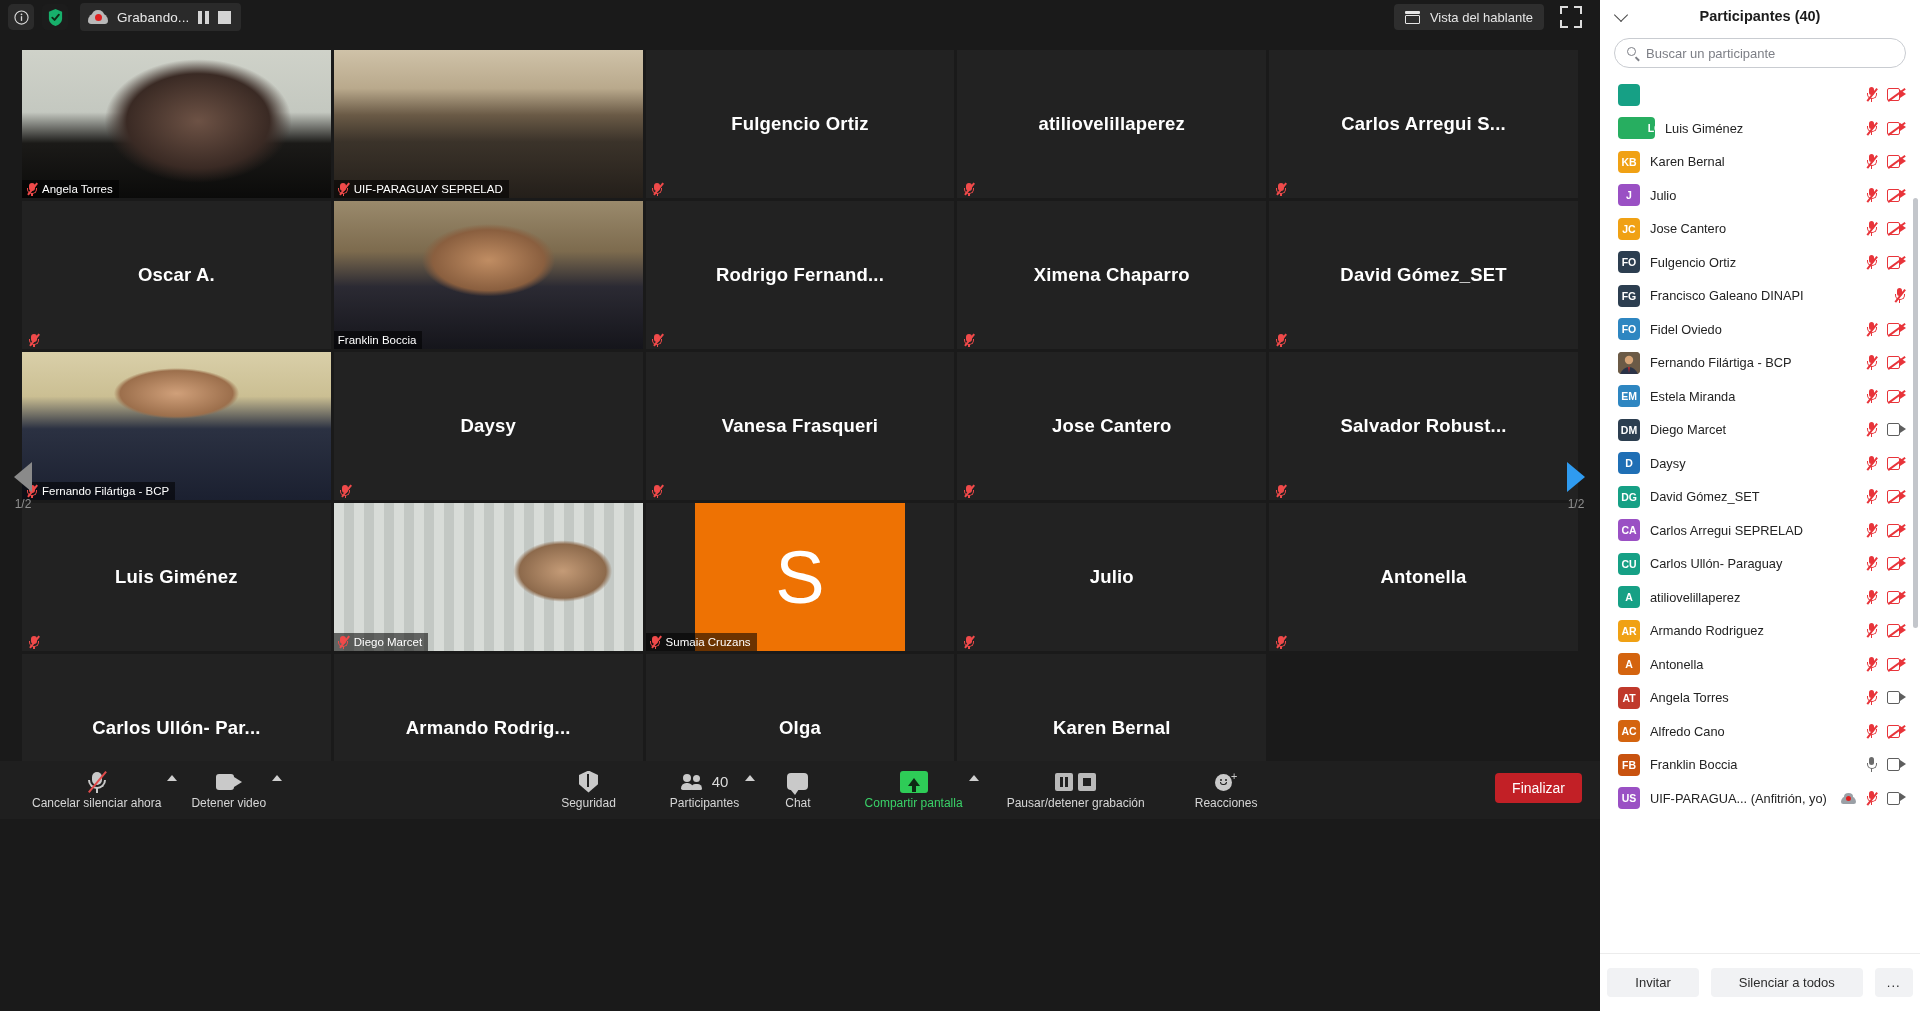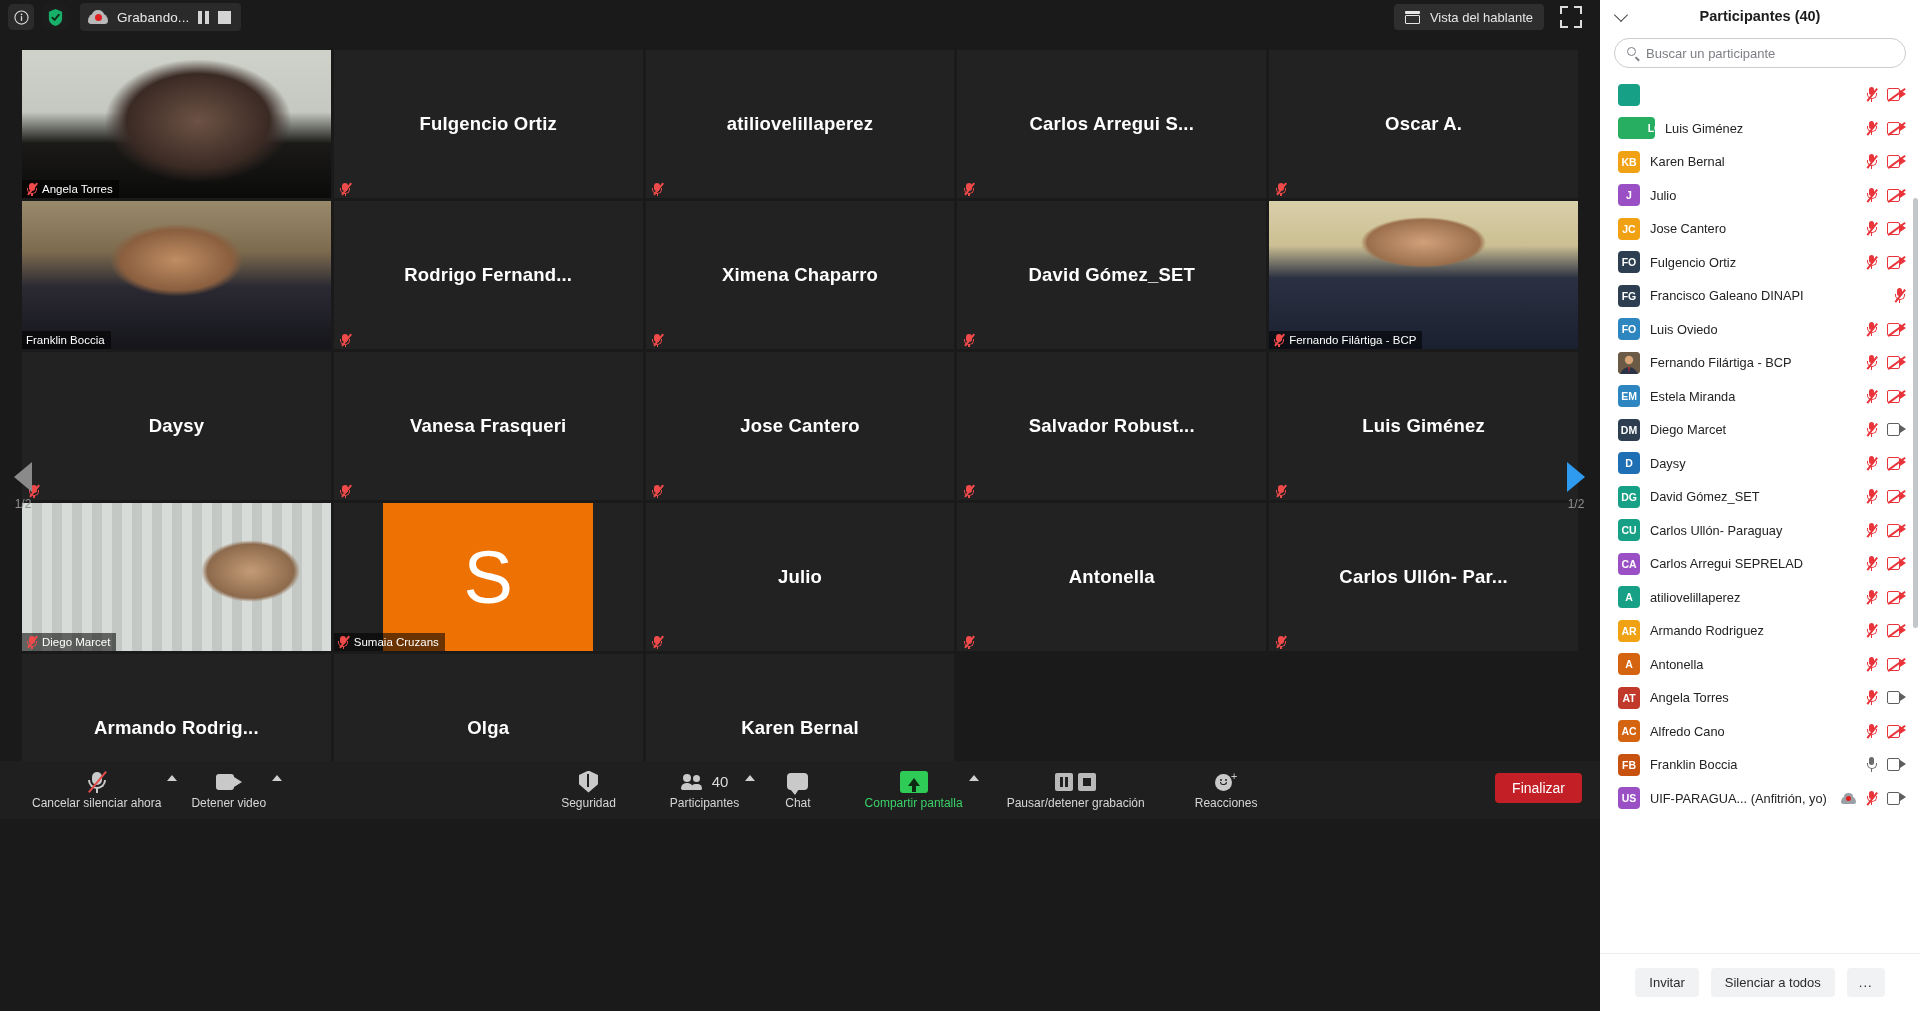--- a/index.html
+++ b/index.html
@@ -302,21 +302,21 @@
     position: absolute; right: 0; width: 5px; border-radius: 3px;
     background: #c3c6cb;
   }
   .panel-foot {
     flex: 0 0 58px; height: 58px; background: #fff;
     display: flex; align-items: center; justify-content: center; gap: 12px;
     border-top: 1px solid #ececec;
   }
   .pbtn {
     background: #f1f2f4; border-radius: 4px; color: #2b2b2b;
-    font-size: 13px; padding: 7px 14px; cursor: pointer; white-space: nowrap;
+    font-size: 13px; padding: 7px 28px; cursor: pointer; white-space: nowrap;
   }
   .pbtn.dots { padding: 7px 12px; letter-spacing: 1px; }
 </style>
 </head>
 <body>
 
 <div id="app">
 
   <div class="stage">
 
@@ -370,20 +370,34 @@
             <div class="ph" style="background: radial-gradient(42% 58% at 57% 48%, rgb(109, 82, 69) 0%, rgb(58, 42, 36) 55%, rgba(20, 15, 13, 0) 72%), linear-gradient(rgb(207, 210, 201) 0%, rgb(196, 200, 192) 42%, rgb(27, 26, 24) 63%, rgb(11, 11, 10) 100%);"></div>
           </div>
           <div class="badge">
             <span class="micmute">
               <i class="cap"></i>
               <i class="arc"></i>
               <i class="stem"></i>
               <i class="slash"></i>
             </span>
             <span>Angela Torres</span>
+          </div>
+        </div>
+        <div class="tile">
+          <div class="vidtile" style="left: 0px; right: 0px;">
+            <div class="ph" style="background: linear-gradient(rgb(207, 194, 168) 0%, rgb(185, 169, 140) 26%, rgb(106, 90, 70) 44%, rgb(59, 51, 42) 62%, rgb(36, 31, 26) 100%), radial-gradient(circle at 20% 30%, rgb(141, 47, 47) 0px, rgb(141, 47, 47) 9%, rgba(0, 0, 0, 0) 10%);"></div>
+          </div>
+          <div class="badge">
+            <span class="micmute">
+              <i class="cap"></i>
+              <i class="arc"></i>
+              <i class="stem"></i>
+              <i class="slash"></i>
+            </span>
+            <span>UIF-PARAGUAY SEPRELAD</span>
           </div>
         </div>
         <div class="tile">
           <div class="tile-name">Fulgencio Ortiz</div>
           <div class="badge bare">
             <span class="micmute">
               <i class="cap"></i>
               <i class="arc"></i>
               <i class="stem"></i>
               <i class="slash"></i>
@@ -862,21 +876,21 @@
             <span class="p-micmute">
               <i class="cap"></i>
               <i class="arc"></i>
               <i class="stem"></i>
               <i class="slash"></i>
             </span>
           </div>
         </div>
         <div class="prow">
           <div class="pav" style="background: rgb(46, 134, 193);">FO</div>
-          <div class="pname">Luis Oviedo</div>
+          <div class="pname">Fidel Oviedo</div>
           <div class="picons">
             <span class="p-micmute">
               <i class="cap"></i>
               <i class="arc"></i>
               <i class="stem"></i>
               <i class="slash"></i>
             </span>
             <span class="p-camoff">
               <i class="bd"></i>
               <i class="ln"></i>
@@ -969,39 +983,39 @@
               <i class="slash"></i>
             </span>
             <span class="p-camoff">
               <i class="bd"></i>
               <i class="ln"></i>
               <i class="slash"></i>
             </span>
           </div>
         </div>
         <div class="prow">
+          <div class="pav" style="background: rgb(154, 80, 196);">CA</div>
+          <div class="pname">Carlos Arregui SEPRELAD</div>
+          <div class="picons">
+            <span class="p-micmute">
+              <i class="cap"></i>
+              <i class="arc"></i>
+              <i class="stem"></i>
+              <i class="slash"></i>
+            </span>
+            <span class="p-camoff">
+              <i class="bd"></i>
+              <i class="ln"></i>
+              <i class="slash"></i>
+            </span>
+          </div>
+        </div>
+        <div class="prow">
           <div class="pav" style="background: rgb(22, 160, 133);">CU</div>
           <div class="pname">Carlos Ullón- Paraguay</div>
-          <div class="picons">
-            <span class="p-micmute">
-              <i class="cap"></i>
-              <i class="arc"></i>
-              <i class="stem"></i>
-              <i class="slash"></i>
-            </span>
-            <span class="p-camoff">
-              <i class="bd"></i>
-              <i class="ln"></i>
-              <i class="slash"></i>
-            </span>
-          </div>
-        </div>
-        <div class="prow">
-          <div class="pav" style="background: rgb(154, 80, 196);">CA</div>
-          <div class="pname">Carlos Arregui SEPRELAD</div>
           <div class="picons">
             <span class="p-micmute">
               <i class="cap"></i>
               <i class="arc"></i>
               <i class="stem"></i>
               <i class="slash"></i>
             </span>
             <span class="p-camoff">
               <i class="bd"></i>
               <i class="ln"></i>

